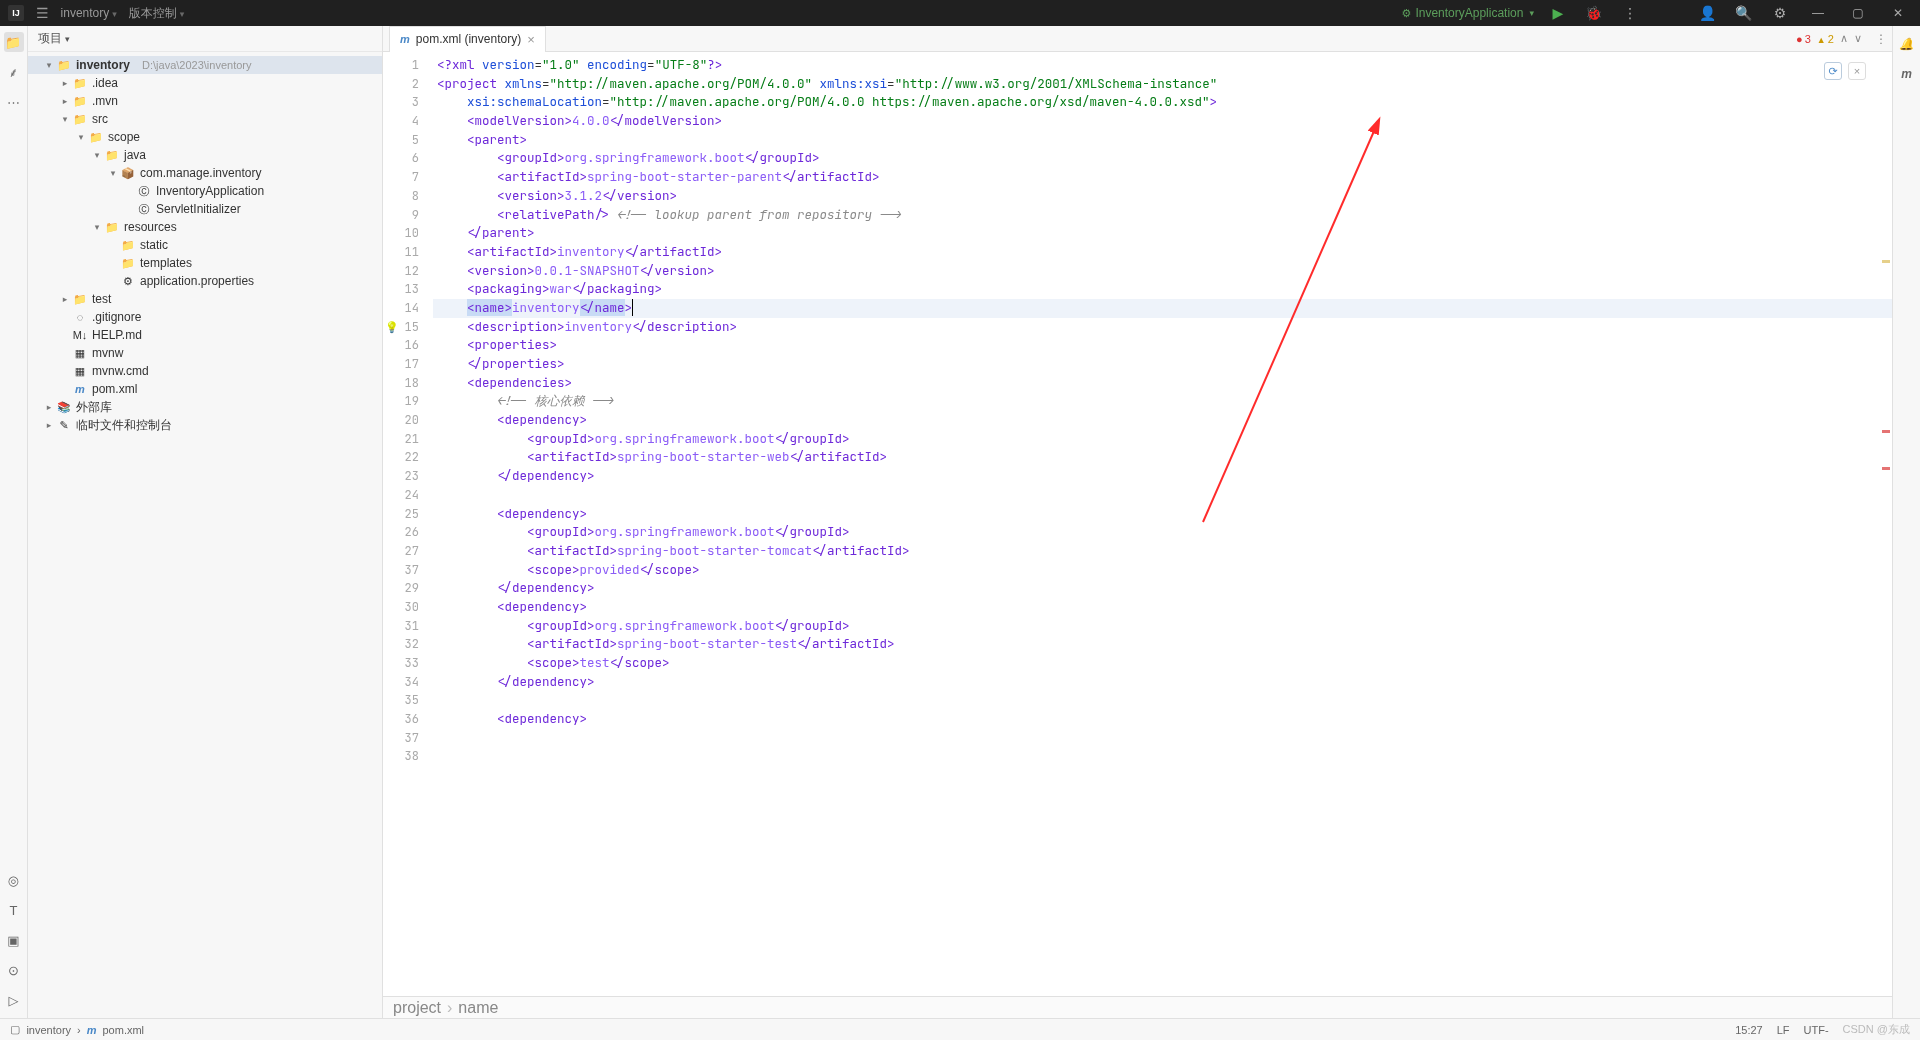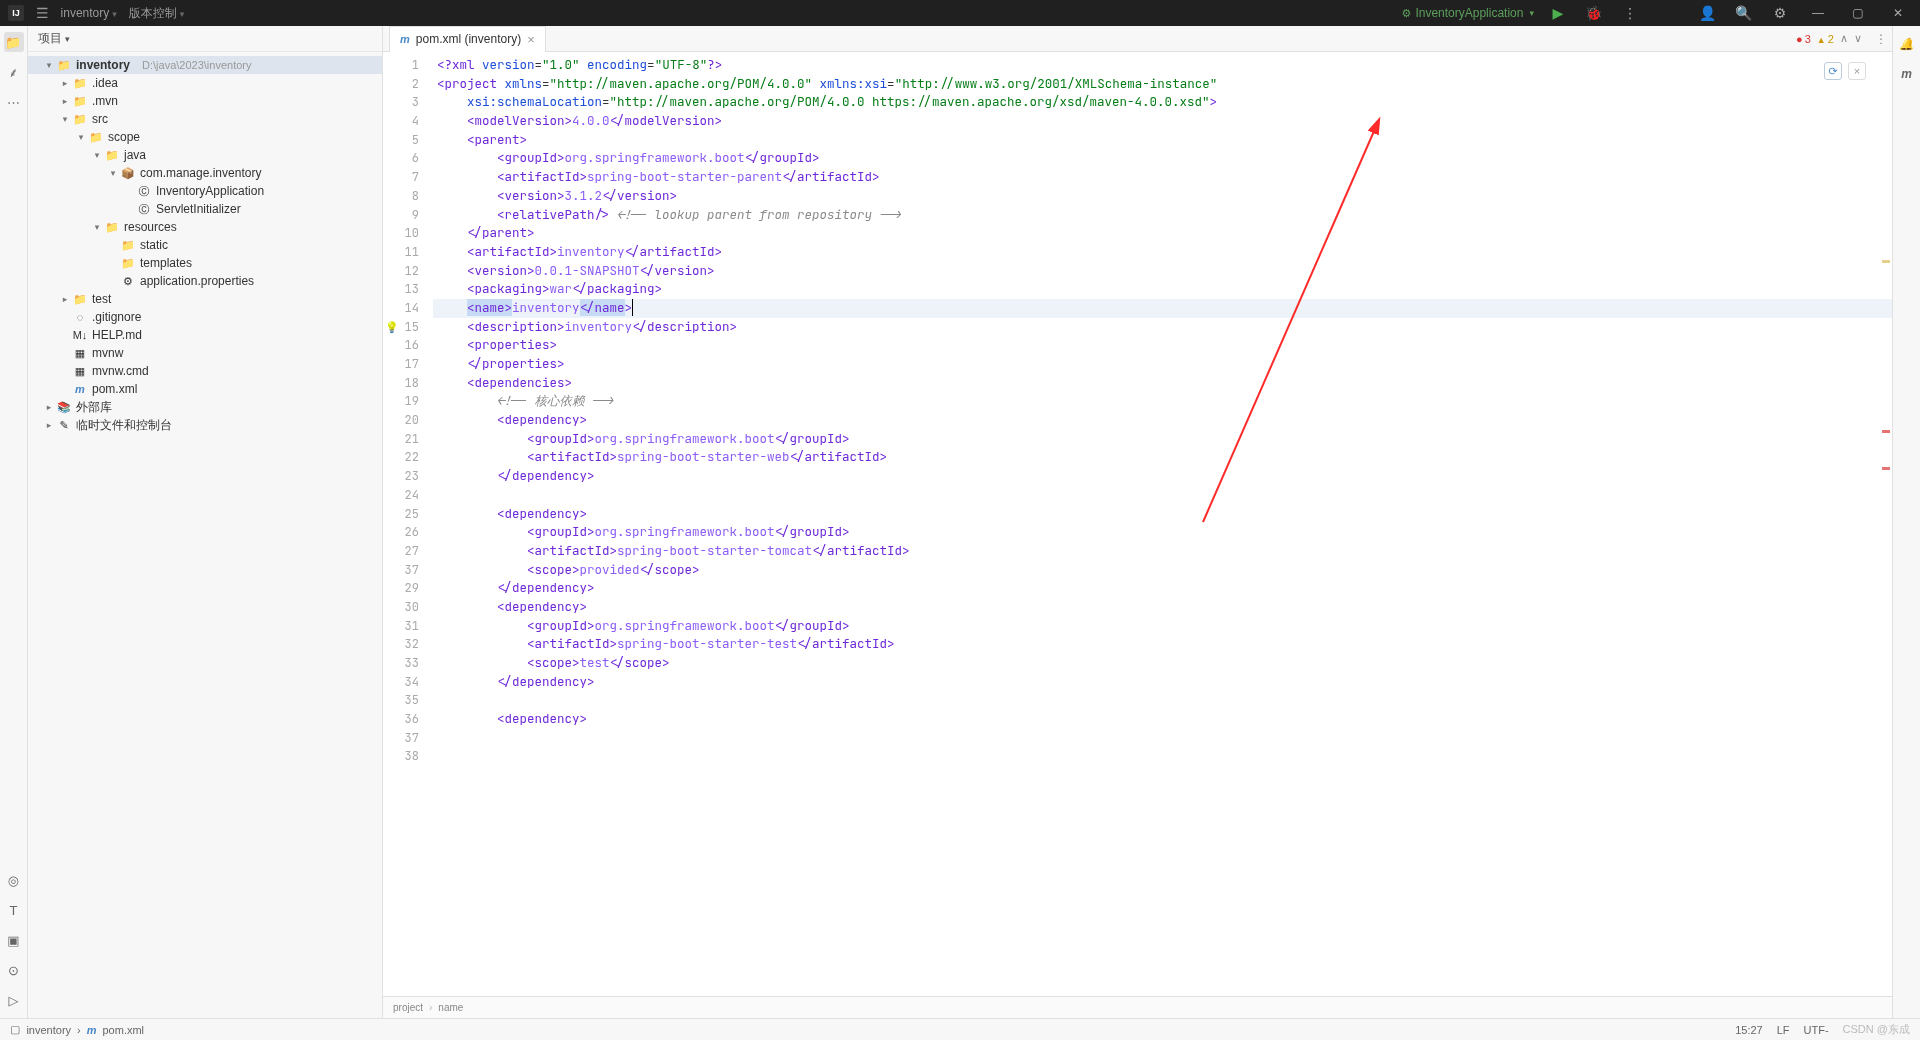--- a/index.html
+++ b/index.html
@@ -56,21 +56,21 @@
 .inspections .err { color: #d33; }
 .inspections .err::before { content: "●"; margin-right: 2px; }
 .inspections .warn { color: #c90; }
 .inspections .warn::before { content: "▲"; margin-right: 2px; font-size: 9px; }
 .inspections .nav { color: #888; cursor: pointer; }
 .float-icons { position: absolute; top: 36px; right: 26px; display: flex; gap: 6px; z-index: 5; }
 .float-icons .fi { width: 18px; height: 18px; display: flex; align-items: center; justify-content: center; cursor: pointer; color: #4a88c7; border: 1px solid #bcd; border-radius: 3px; font-size: 11px; background: #fff; }
 .float-icons .fi.x { color: #999; border-color: #ddd; }
 .right-gutter { width: 28px; background: #f7f7f7; border-left: 1px solid #e0e0e0; display: flex; flex-direction: column; align-items: center; padding-top: 8px; gap: 10px; }
 .right-gutter .rgicon { width: 20px; height: 20px; display: flex; align-items: center; justify-content: center; cursor: pointer; color: #666; font-style: italic; font-weight: bold; }
-.breadcrumb-bar { height: 22px; border-top: 1px solid #e0e0e0; display: flex; align-items: center; padding: 0 10px; font-size: 10px; color: #888; background: #fafafa; }
+.breadcrumb-bar { height: 22px; border-top: 1px solid #e0e0e0; display: flex; align-items: center; padding: 0 10px; font-size: 16px; color: #888; background: #fafafa; }
 .breadcrumb-bar .crumb { cursor: pointer; }
 .breadcrumb-bar .sep { margin: 0 6px; color: #bbb; }
 .status-bar { height: 22px; border-top: 1px solid #e0e0e0; display: flex; align-items: center; padding: 0 10px; font-size: 11px; color: #666; background: #f7f7f7; gap: 14px; }
 .status-bar .sb-left { display: flex; align-items: center; gap: 6px; }
 .status-bar .sb-left .ficon { color: #4a88c7; font-style: italic; font-weight: bold; }
 .status-bar .spacer { flex: 1; }
 .arrow-overlay { position: absolute; pointer-events: none; z-index: 20; }
 .marker-strip { position: absolute; right: 0; top: 0; bottom: 0; width: 12px; }
 .marker { position: absolute; right: 2px; width: 8px; height: 3px; }
 .marker.red { background: #e57373; }

